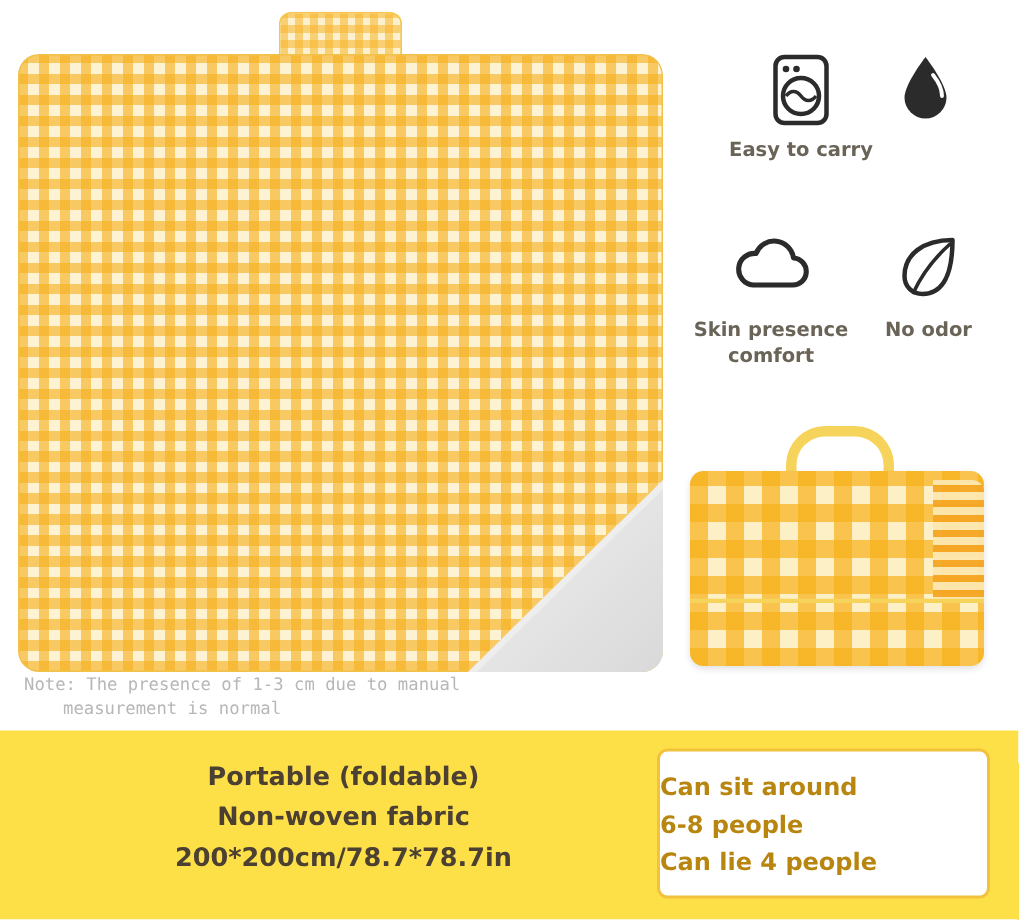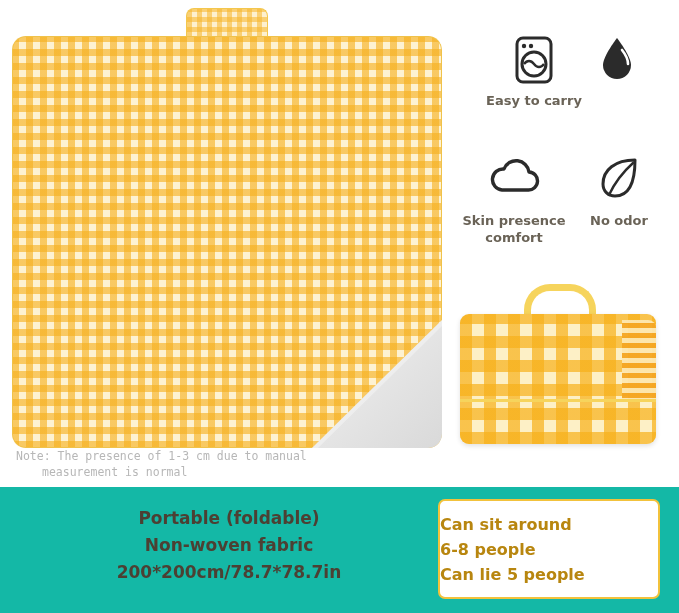--- a/index.html
+++ b/index.html
@@ -188,21 +188,21 @@
     opacity: 0.95;
   }
 
   
   .band {
     position: absolute;
     left: 0;
     top: 487px;
     width: 679px;
     height: 126px;
-    background: #14b8a6;
+    background: #fde047;
   }
   .band-left {
     position: absolute;
     left: 34px;
     top: 18px;
     width: 390px;
     text-align: center;
     color: #4c4033;
     font-size: 17px;
     line-height: 27px;
@@ -305,18 +305,18 @@
 
     <div class="band-left">
       <div>Portable (foldable)</div>
       <div>Non-woven fabric</div>
       <div>200*200cm/78.7*78.7in</div>
     </div>
 
     <div class="band-right">
       <div>Can sit around</div>
       <div>6-8 people</div>
-      <div>Can lie 5 people</div>
+      <div>Can lie 4 people</div>
     </div>
 
   </div>
 
 </div>
 
 </body></html>

